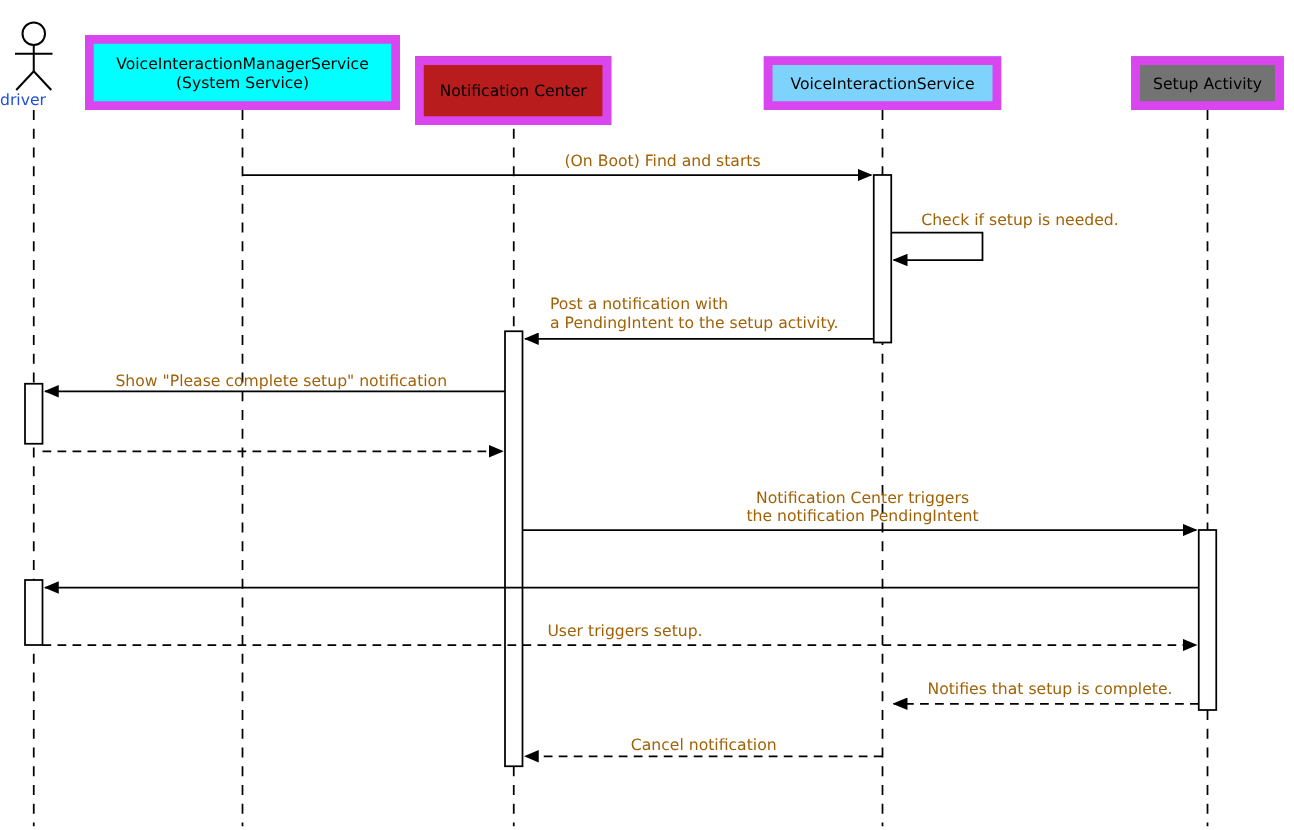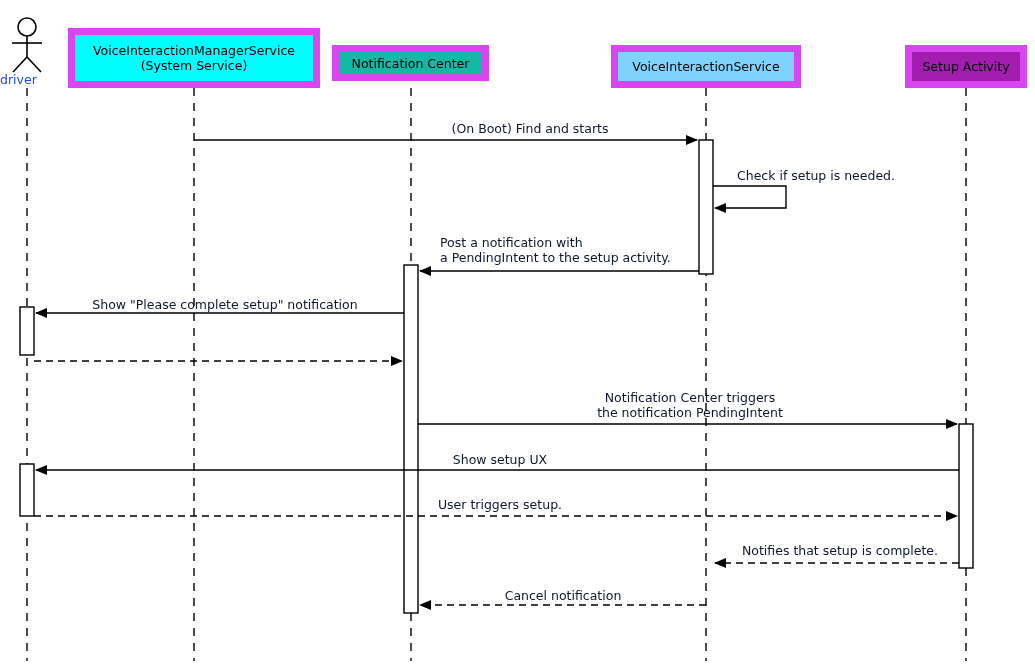--- a/index.html
+++ b/index.html
@@ -34,21 +34,21 @@
     text-align: center;
     font-size: 12.5px;
     line-height: 15px;
     color: #000000;
     white-space: pre-line;
   }
   .msg-label {
     position: absolute;
     font-size: 12.5px;
     line-height: 15px;
-    color: #0f172a;
+    color: #a16207;
     white-space: pre-line;
   }
   .msg-label.center { text-align: center; }
   .msg-label.left { text-align: left; }
   .actor-label {
     position: absolute;
     font-size: 12.5px;
     color: #1d4ed8;
   }
 </style>
@@ -113,40 +113,39 @@
 
       <line x1="706" y1="605" x2="420" y2="605" stroke-dasharray="7,5" marker-end="url(#arrow-solid)"></line>
     </g>
   </svg>
 
   <div class="actor-label" style="left:0px; top:72px; width:56px;">driver</div>
 
   <div class="lifeline-box" style="left:68px; top:28px; width:252px; height:60px; background:#00ffff;">VoiceInteractionManagerService
 (System Service)</div>
 
-  <div class="lifeline-box" style="left:332px; top:45px; width:157px; height:36px; background:#14b8a6;">Notification Center</div>
+  <div class="lifeline-box" style="left:332px; top:45px; width:157px; height:55px; background:#b91c1c;">Notification Center</div>
 
   <div class="lifeline-box" style="left:611px; top:45px; width:190px; height:43px; background:#7dd3fc;">VoiceInteractionService</div>
 
-  <div class="lifeline-box" style="left:905px; top:45px; width:122px; height:43px; background:#a21caf;">Setup Activity</div>
+  <div class="lifeline-box" style="left:905px; top:45px; width:122px; height:43px; background:#737373;">Setup Activity</div>
 
   <div class="msg-label center" style="left:330px; top:121px; width:400px;">(On Boot) Find and starts</div>
 
   <div class="msg-label left" style="left:737px; top:168px; width:260px;">Check if setup is needed.</div>
 
   <div class="msg-label left" style="left:440px; top:235px; width:300px;">Post a notification with
 a PendingIntent to the setup activity.</div>
 
   <div class="msg-label center" style="left:60px; top:297px; width:330px;">Show "Please complete setup" notification</div>
 
 
   <div class="msg-label center" style="left:540px; top:390px; width:300px;">Notification Center triggers
 the notification PendingIntent</div>
 
-  <div class="msg-label center" style="left:350px; top:452px; width:300px;">Show setup UX</div>
 
   <div class="msg-label center" style="left:350px; top:497px; width:300px;">User triggers setup.</div>
 
   <div class="msg-label center" style="left:690px; top:543px; width:300px;">Notifies that setup is complete.</div>
 
   <div class="msg-label center" style="left:413px; top:588px; width:300px;">Cancel notification</div>
 
 </div>
 
 </body></html>

